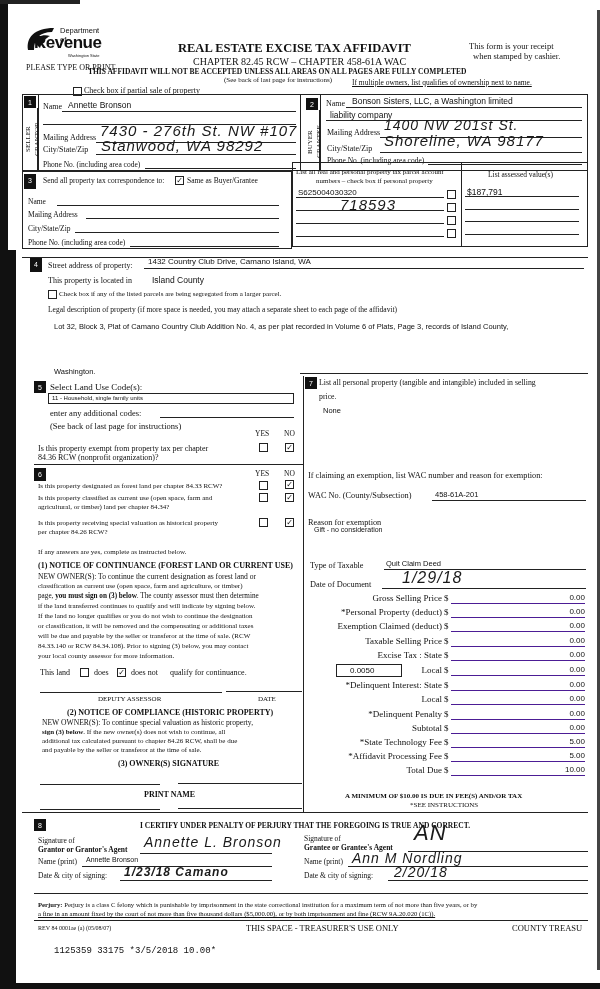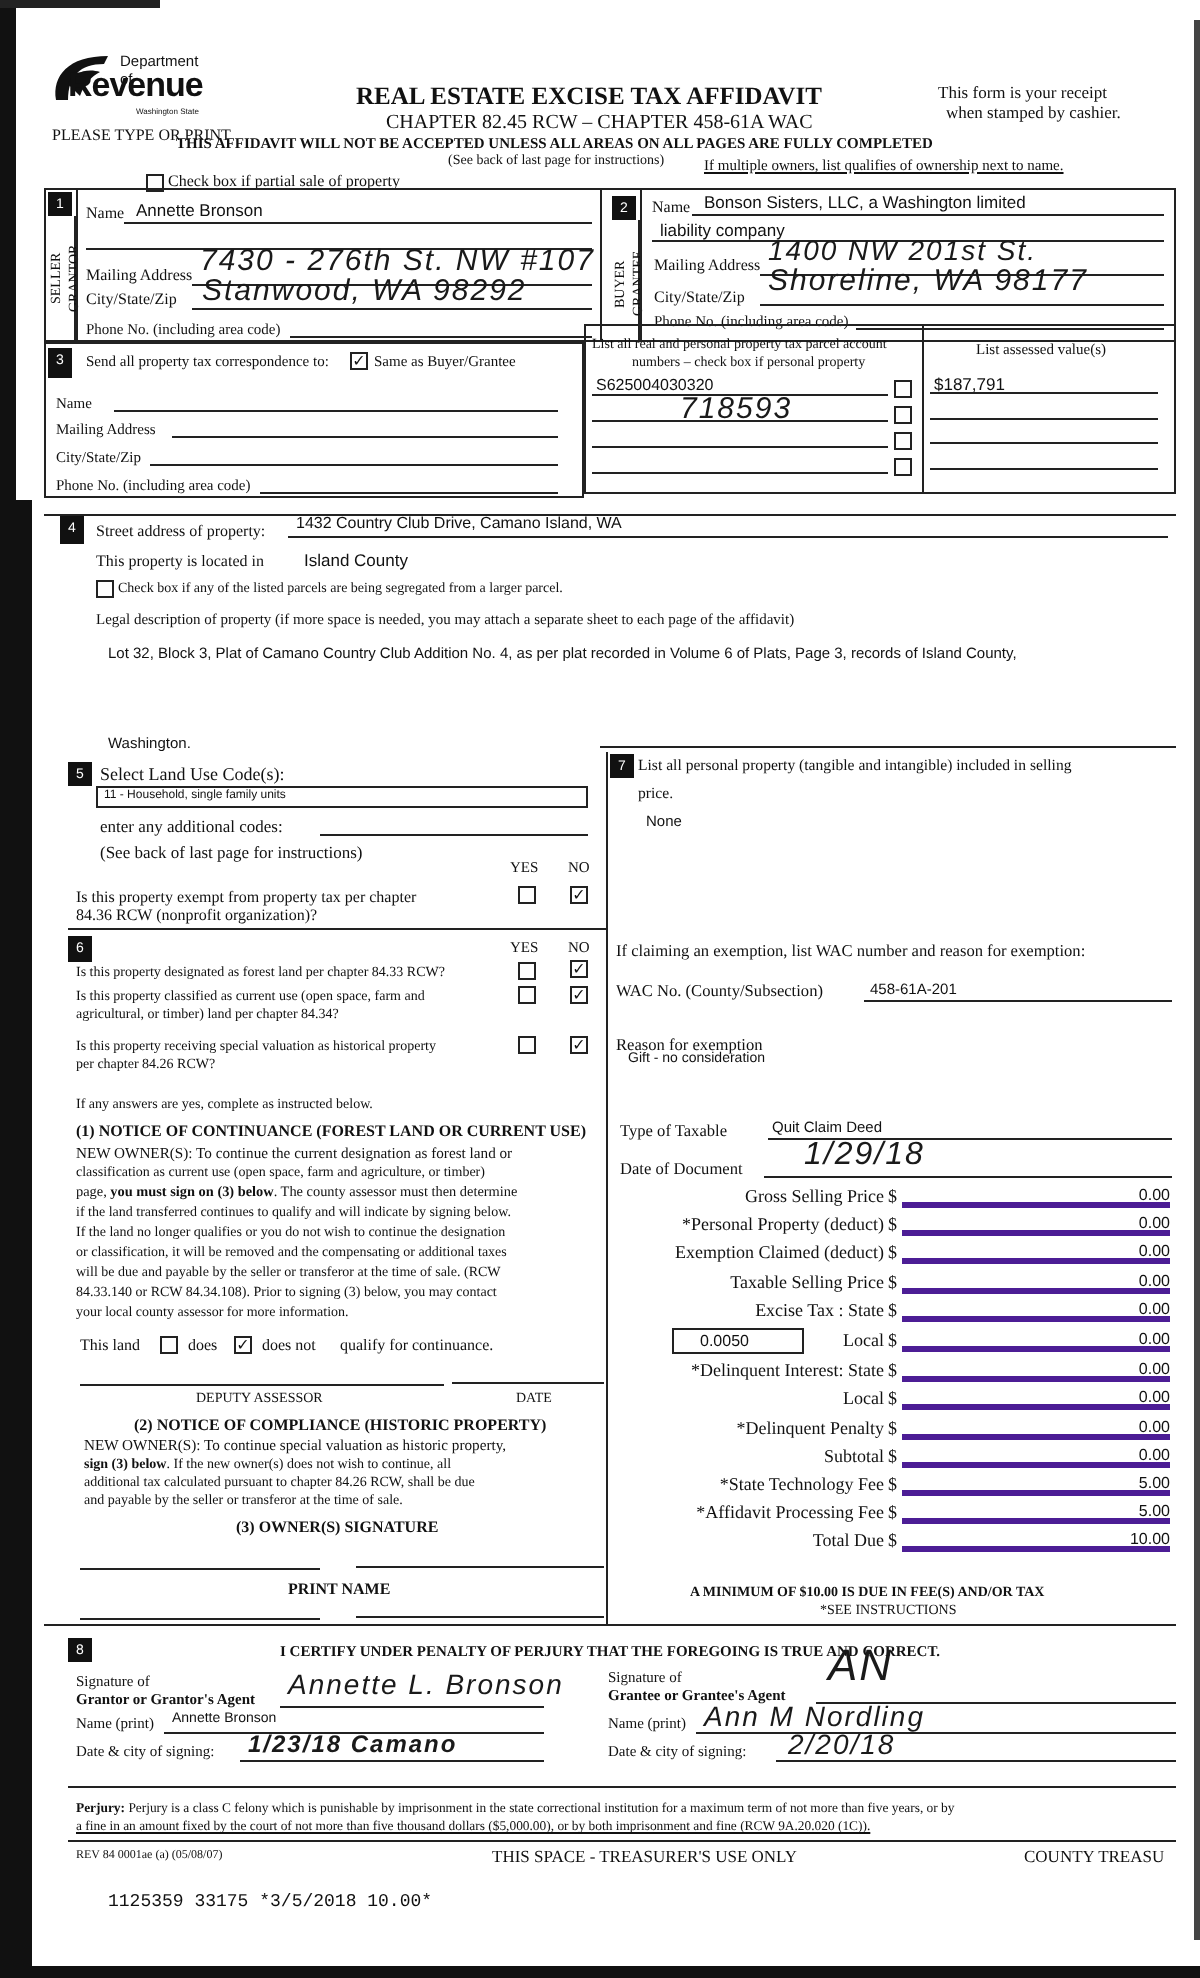--- a/index.html
+++ b/index.html
@@ -20,21 +20,21 @@
   .vline { position: absolute; width: 1px; background: #222; }
   .box { position: absolute; border: 1px solid #222; }
   .secnum { position: absolute; width: 12px; height: 13px; background: #111; color: #fff; font-size: 7px; text-align: center; line-height: 13px; font-family: "Liberation Sans", sans-serif; }
   .cb { position: absolute; width: 9px; height: 9px; border: 1px solid #222; background: #fff; font-size: 8px; line-height: 7px; text-align: center; font-family: "DejaVu Sans", sans-serif; }
   .lbl { position: absolute; white-space: nowrap; }
   .val { position: absolute; white-space: nowrap; font-family: "Liberation Sans", sans-serif; font-size: 8px; }
   .vert { position: absolute; writing-mode: vertical-rl; transform: rotate(180deg); font-size: 8px; text-align: center; line-height: 9px; }
   .fee-row { position: absolute; left: 300px; width: 290px; height: 14px; }
   .fee-row .fl { position: absolute; right: 148px; top: 0; font-size: 9px; white-space: nowrap; }
   .fee-row .fd { position: absolute; left: 144px; top: 0; font-size: 9px; }
-  .fee-row .fv { position: absolute; left: 151px; width: 134px; top: 0; text-align: right; font-family: "Liberation Sans", sans-serif; font-size: 8px; border-bottom: 3px solid #4c1d95; height: 11px; }
+  .fee-row .fv { position: absolute; left: 151px; width: 134px; top: 0; text-align: right; font-family: "Liberation Sans", sans-serif; font-size: 8px; border-bottom: 1px solid #4c1d95; height: 11px; }
 </style>
 </head>
 <body>
 
 <div class="scan-left"></div>
 <div class="scan-left2"></div>
 <div class="scan-top"></div>
 <div class="scan-bottom"></div>
 <div class="scan-right"></div>
 

